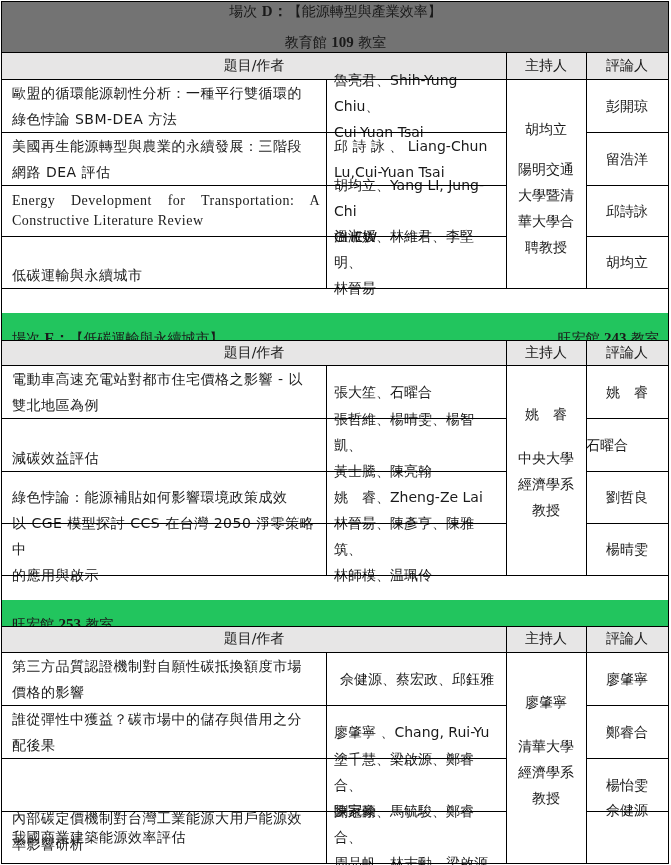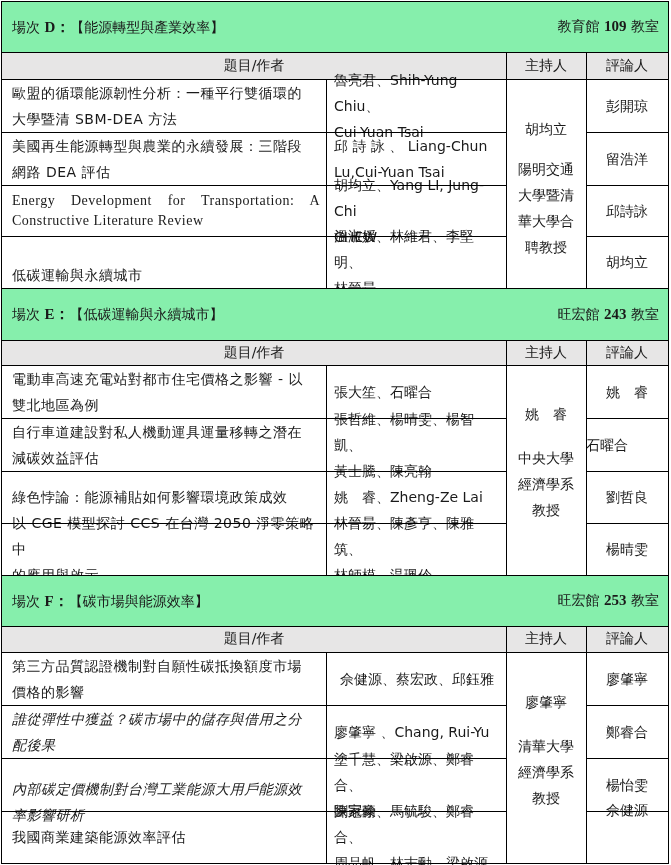--- a/index.html
+++ b/index.html
@@ -3,22 +3,22 @@
 <meta charset="utf-8">
 <style>
   html, body { margin: 0; padding: 0; background: #ffffff; }
   body { width: 671px; height: 865px; overflow: hidden; position: relative;
          font-family: "DejaVu Sans", "Liberation Sans", sans-serif; color: #1a1a1a; }
   .hline { position: absolute; height: 1px; background: #000; }
   .vline { position: absolute; width: 1px; background: #000; }
   .section-head { position: absolute; left: 2px; width: 666px; box-sizing: border-box;
                   display: flex; align-items: center; justify-content: space-between;
                   padding: 0 9px 0 10px; font-size: 14px; }
-  .section-head.blue { background: #86efac; }
-  .section-head.green { background: #86efac; }
+  .section-head.blue { background: #737373; flex-direction: column; }
+  .section-head.green { background: #22c55e; margin-top: 24px; }
   .section-head .serif { font-family: "Liberation Serif", "DejaVu Serif", serif; font-weight: bold; font-size: 15px; }
   .colhead { position: absolute; background: #e7e6e6; display: flex; align-items: center;
              justify-content: center; font-size: 14px; box-sizing: border-box; }
   .cell { position: absolute; box-sizing: border-box; font-size: 14px; line-height: 26px;
           display: flex; align-items: center; }
   .cell .txt { display: block; width: 100%; }
   .title-cell { padding: 0 6px 0 10px; letter-spacing: 0.5px; }
   .title-cell.en { font-family: "Liberation Serif", "DejaVu Serif", serif; font-size: 14px;
                    line-height: 20px; text-align: justify; text-align-last: auto; }
   .author-cell { padding: 0 6px 0 8px; }
@@ -40,21 +40,21 @@
       <span class="serif">109</span>
       <span>教室</span>
     </span>
   </div>
 
   <div class="colhead" style="left:2px;top:52px;width:504px;height:27px;">題目/作者</div>
   <div class="colhead" style="left:506px;top:52px;width:80px;height:27px;">主持人</div>
   <div class="colhead" style="left:586px;top:52px;width:82px;height:27px;">評論人</div>
 
   <div class="cell title-cell" style="left:2px;top:79px;width:324px;height:53px;">
-    <span class="txt"><span>歐盟的循環能源韌性分析：一種平行雙循環的</span><br><span>大學暨清 SBM-DEA 方法</span></span>
+    <span class="txt"><span>歐盟的循環能源韌性分析：一種平行雙循環的</span><br><span>綠色悖論 SBM-DEA 方法</span></span>
   </div>
   <div class="cell author-cell" style="left:326px;top:79px;width:180px;height:53px;">
     <span class="txt"><span>魯亮君、Shih-Yung Chiu、</span><br><span>Cui-Yuan Tsai</span></span>
   </div>
   <div class="cell center" style="left:586px;top:79px;width:82px;height:53px;">彭開琼</div>
 
   <div class="cell title-cell" style="left:2px;top:132px;width:324px;height:53px;">
     <span class="txt"><span>美國再生能源轉型與農業的永續發展：三階段</span><br><span>網路 DEA 評估</span></span>
   </div>
   <div class="cell author-cell" style="left:326px;top:132px;width:180px;height:53px;">
@@ -106,21 +106,21 @@
 
   <div class="cell title-cell" style="left:2px;top:365px;width:324px;height:53px;">
     <span class="txt"><span>電動車高速充電站對都市住宅價格之影響 - 以</span><br><span>雙北地區為例</span></span>
   </div>
   <div class="cell author-cell" style="left:326px;top:365px;width:180px;height:53px;">
     <span class="txt"><span>張大笙、石曜合</span></span>
   </div>
   <div class="cell center" style="left:586px;top:365px;width:82px;height:53px;">姚　睿</div>
 
   <div class="cell title-cell" style="left:2px;top:418px;width:324px;height:53px;">
-    <span class="txt"><span>自行車道建設對私人機動運具運量移轉之潛在</span><br><span>減碳效益評估</span></span>
+    <span class="txt"><br><span>減碳效益評估</span></span>
   </div>
   <div class="cell author-cell" style="left:326px;top:418px;width:180px;height:53px;">
     <span class="txt"><span>張哲維、楊晴雯、楊智凱、</span><br><span>黃士騰、陳亮翰</span></span>
   </div>
   <div class="cell center" style="left:566px;top:418px;width:82px;height:53px;">石曜合</div>
 
   <div class="cell title-cell" style="left:2px;top:471px;width:324px;height:52px;">
     <span class="txt"><span>綠色悖論：能源補貼如何影響環境政策成效</span></span>
   </div>
   <div class="cell author-cell" style="left:326px;top:471px;width:180px;height:52px;">
@@ -140,51 +140,47 @@
     <span class="host-name">姚　睿</span>
     <span>中央大學</span>
     <span>經濟學系</span>
     <span>教授</span>
   </div>
 </div>
 
 <div>
   <div class="section-head green" style="top:576px;height:50px;">
     <span>
-      <span>場次</span>
-      <span class="serif">F</span><span class="serif">：</span><span>【碳市場與能源效率】</span>
-    </span>
-    <span>
       <span>旺宏館</span>
       <span class="serif">253</span>
       <span>教室</span>
     </span>
   </div>
 
   <div class="colhead" style="left:2px;top:626px;width:504px;height:26px;">題目/作者</div>
   <div class="colhead" style="left:506px;top:626px;width:80px;height:26px;">主持人</div>
   <div class="colhead" style="left:586px;top:626px;width:82px;height:26px;">評論人</div>
 
   <div class="cell title-cell" style="left:2px;top:652px;width:324px;height:53px;">
     <span class="txt"><span>第三方品質認證機制對自願性碳抵換額度市場</span><br><span>價格的影響</span></span>
   </div>
   <div class="cell author-cell" style="left:326px;top:652px;width:180px;height:53px;text-align:center;">
     <span class="txt"><span>佘健源、蔡宏政、邱鈺雅</span></span>
   </div>
   <div class="cell center" style="left:586px;top:652px;width:82px;height:53px;">廖肇寧</div>
 
-  <div class="cell title-cell" style="left:2px;top:705px;width:324px;height:53px;font-style:italic;">
+  <div class="cell title-cell" style="left:2px;top:705px;width:324px;height:53px;">
     <span class="txt"><span>誰從彈性中獲益？碳市場中的儲存與借用之分</span><br><span>配後果</span></span>
   </div>
   <div class="cell author-cell" style="left:326px;top:705px;width:180px;height:53px;">
     <span class="txt"><span>廖肇寧 、Chang, Rui-Yu</span></span>
   </div>
   <div class="cell center" style="left:586px;top:705px;width:82px;height:53px;">鄭睿合</div>
 
-  <div class="cell title-cell" style="left:2px;top:775px;width:324px;height:53px;font-style:italic;">
+  <div class="cell title-cell" style="left:2px;top:804px;width:324px;height:53px;">
     <span class="txt"><span>內部碳定價機制對台灣工業能源大用戶能源效</span><br><span>率影響研析</span></span>
   </div>
   <div class="cell author-cell" style="left:326px;top:758px;width:180px;height:53px;">
     <span class="txt"><span>塗千慧、梁啟源、鄭睿合、</span><br><span>劉家豪</span></span>
   </div>
   <div class="cell center" style="left:586px;top:758px;width:82px;height:53px;">楊怡雯</div>
 
   <div class="cell title-cell" style="left:2px;top:811px;width:324px;height:52px;align-items:center;">
     <span class="txt"><span>我國商業建築能源效率評估</span></span>
   </div>

